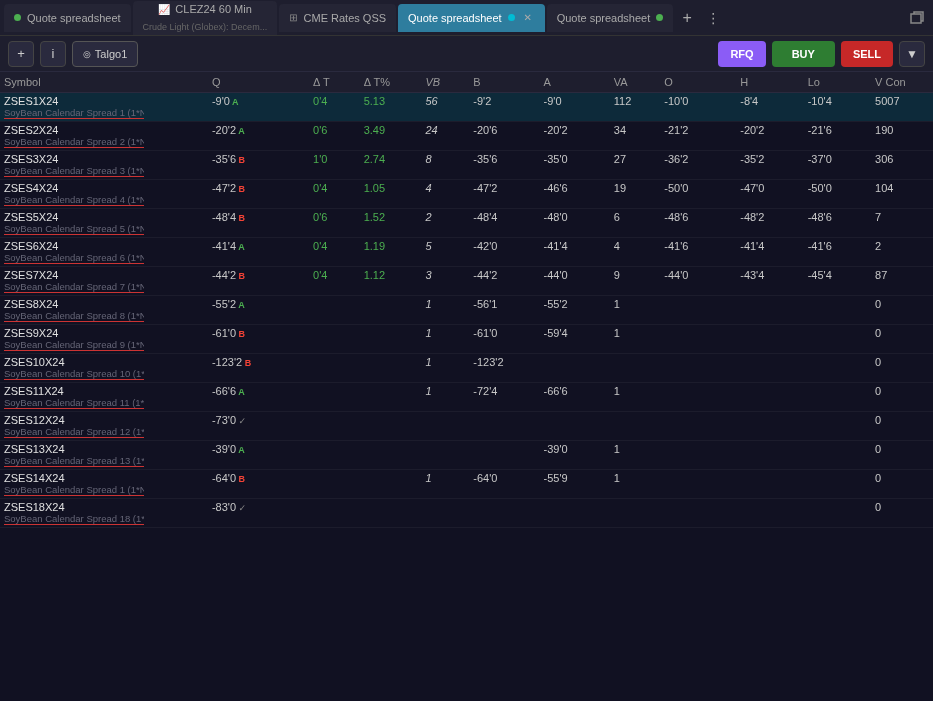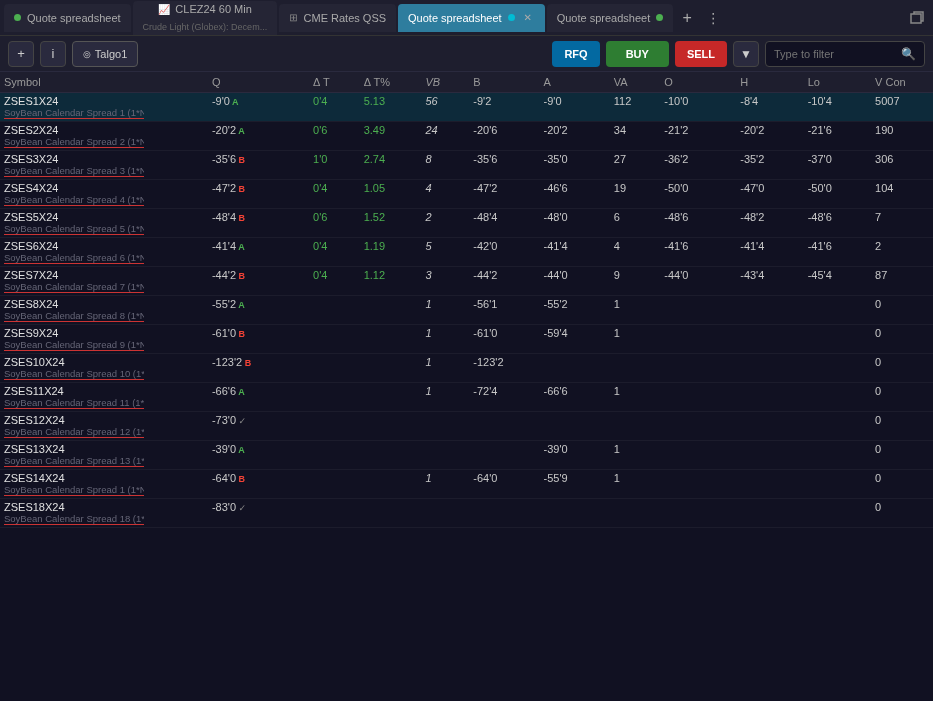--- a/index.html
+++ b/index.html
@@ -122,21 +122,21 @@
       display: flex;
       align-items: center;
       gap: 4px;
       cursor: pointer;
       font-size: 11px;
     }
     .btn-rfq {
       height: 26px;
       padding: 0 12px;
       border-radius: 4px;
-      background: #0369a1;
+      background: #8b5cf6;
       color: #fff;
       border: none;
       cursor: pointer;
       font-size: 11px;
       font-weight: bold;
     }
     .btn-buy {
       height: 26px;
       padding: 0 20px;
       border-radius: 4px;
@@ -338,24 +338,20 @@
   <div class="btn-talgo">
     <span style="font-size:9px;">◎</span>
     <span>Talgo1</span>
   </div>
   <div class="toolbar-spacer"></div>
   <button class="btn-rfq">RFQ</button>
   <button class="btn-buy">BUY</button>
   <button class="btn-sell">SELL</button>
   <div class="btn-filter">
     <span>▼</span>
-  </div>
-  <div class="search-box">
-    <input type="text" placeholder="Type to filter" style="">
-    <span style="color:#666;font-size:12px;">🔍</span>
   </div>
 </div>
 
 <div class="table-container">
   <table>
     <thead>
       <tr>
         <th class="symbol-col">Symbol</th>
         <th class="q-col">Q</th>
         <th class="dt-col">Δ T</th>

